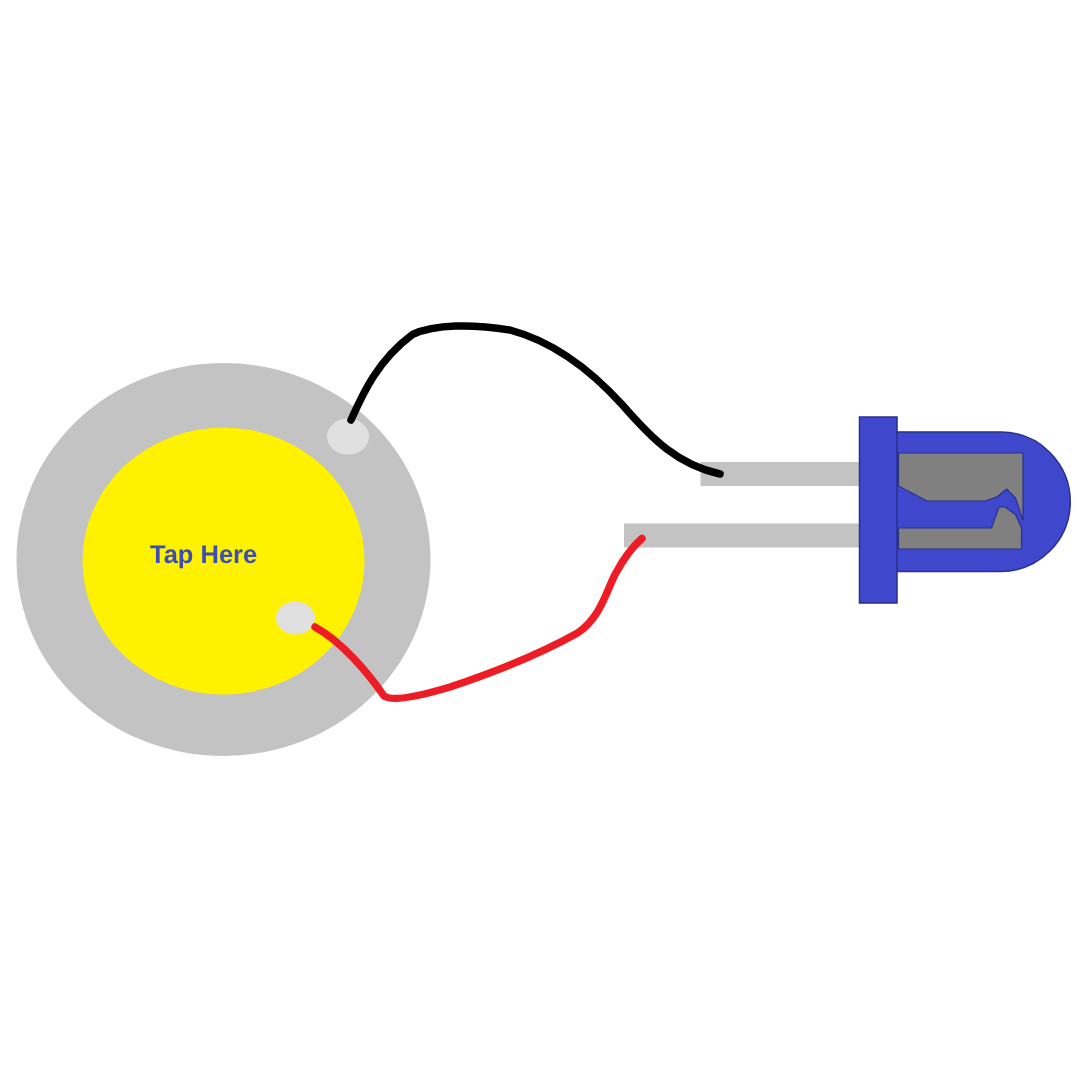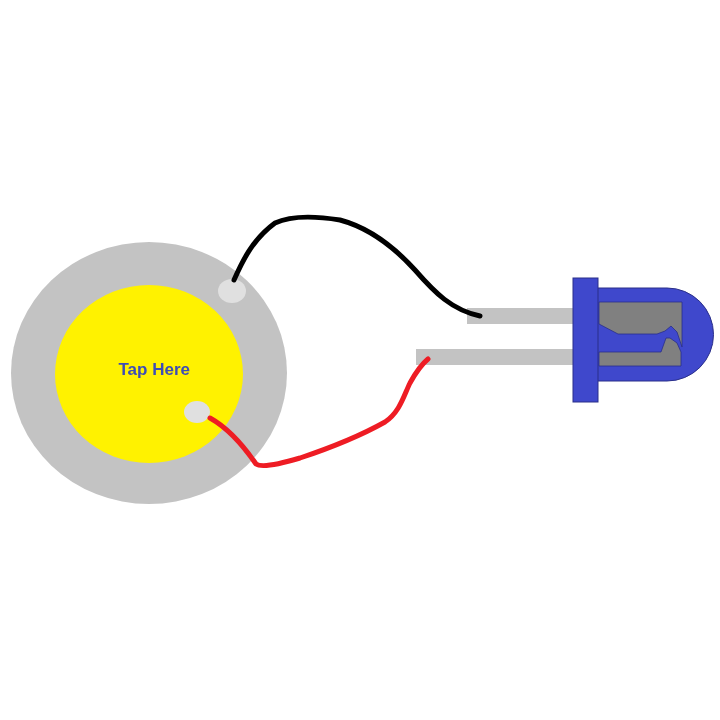--- a/index.html
+++ b/index.html
@@ -1,18 +1,18 @@
 <!DOCTYPE html>
 <html><head>
   <meta charset="utf-8">
   <style>
     html, body { margin: 0; padding: 0; background: #ffffff; }
     body { width: 720px; height: 720px; overflow: hidden; position: relative; font-family: "Liberation Sans", sans-serif; }
     svg { position: absolute; left: 0; top: 0; }
-    .label { position: absolute; left: 100px; top: 360px; width: 90px; font-family: "Liberation Sans", sans-serif; font-weight: bold; font-size: 17px; color: #3d4db6; white-space: nowrap; letter-spacing: 0px; text-align: right; }
+    .label { position: absolute; left: 100px; top: 360px; width: 90px; font-family: "Liberation Sans", sans-serif; font-weight: bold; font-size: 17px; color: #3d4db6; white-space: nowrap; letter-spacing: 0px; }
   </style>
 </head>
 <body>
 
 <div>
   <svg width="720" height="720" viewBox="0 0 720 720">
 
     <g>
       <ellipse cx="149" cy="373" rx="138" ry="131" fill="#c3c3c3"></ellipse>
       <ellipse cx="149" cy="374" rx="94" ry="89" fill="#fff200"></ellipse>

